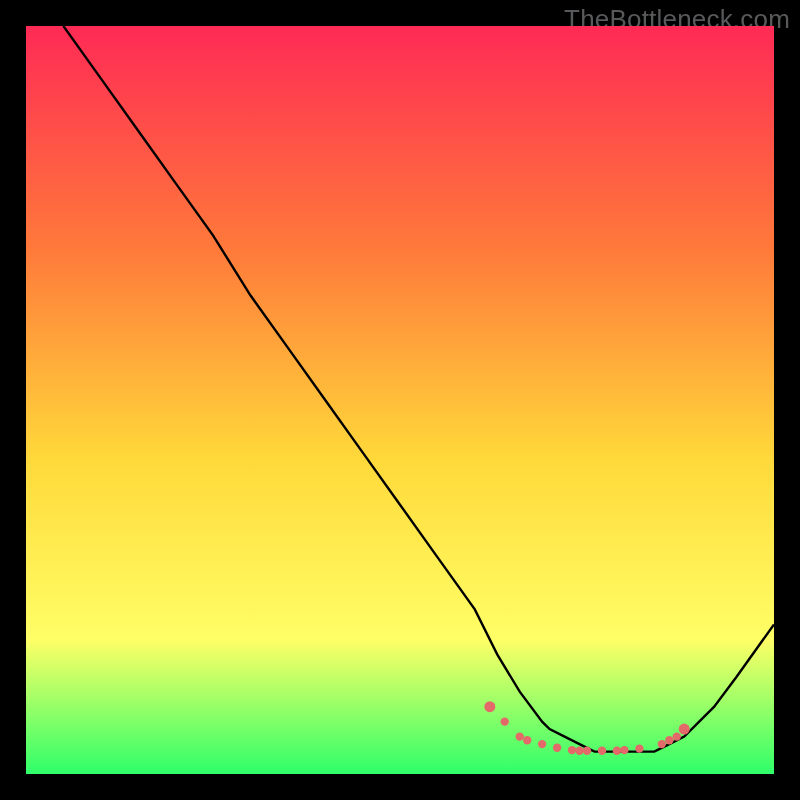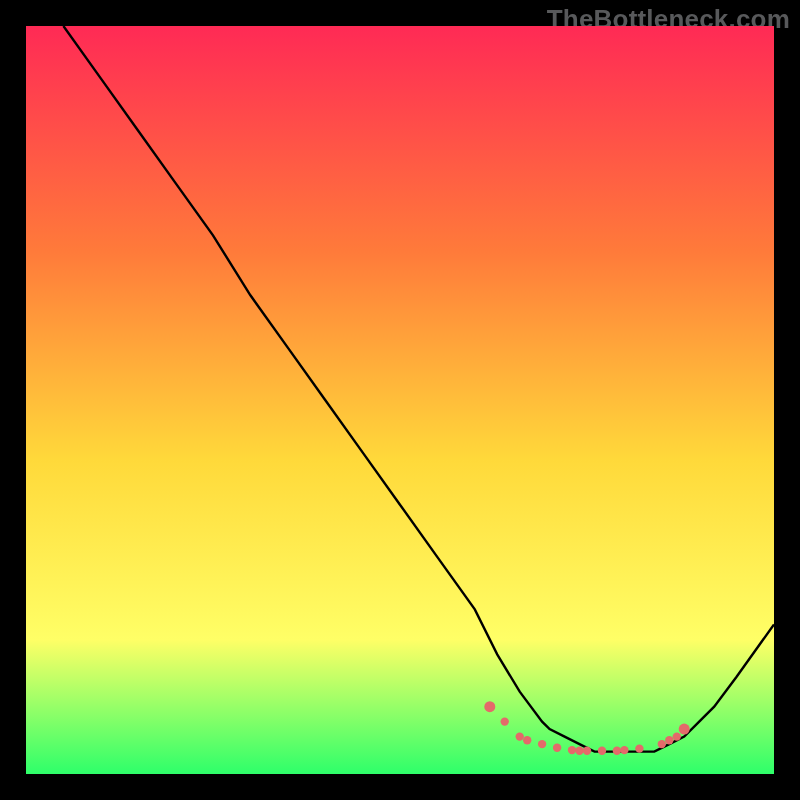--- a/index.html
+++ b/index.html
@@ -15,21 +15,21 @@
     position: relative;
     width: 800px;
     height: 800px;
     background: #000000;
   }
   .watermark {
     position: absolute;
     top: 4px;
     right: 10px;
     font-size: 26px;
-    font-weight: 700;
+    font-weight: 400;
     color: #58595b;
     letter-spacing: 0.2px;
     margin-left: 44px;
   }
   .plot {
     position: absolute;
     left: 26px;
     top: 26px;
     width: 748px;
     height: 748px;

